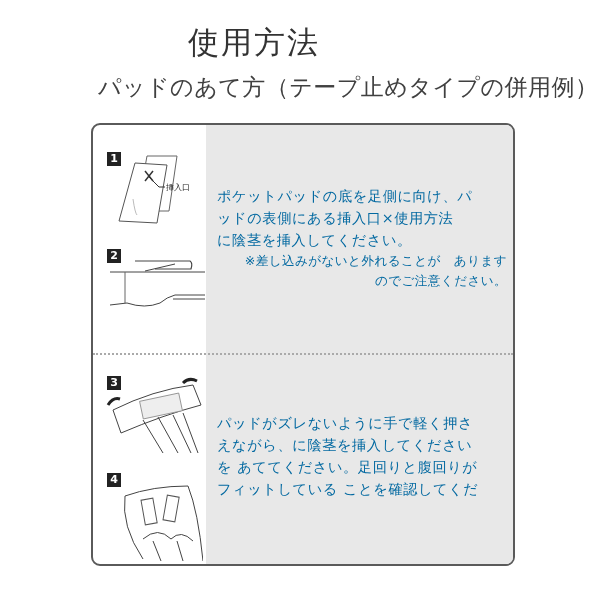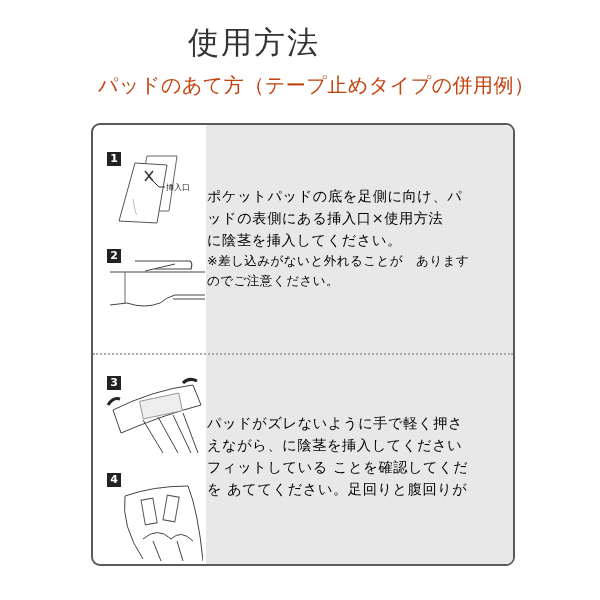--- a/index.html
+++ b/index.html
@@ -1,23 +1,23 @@
 <!DOCTYPE html>
 <html><head>
 <meta charset="utf-8">
 <style>
   html,body{margin:0;padding:0;background:#fff;}
   body{width:600px;height:600px;position:relative;overflow:hidden;font-family:"DejaVu Sans",sans-serif;color:#333;}
   .title{position:absolute;left:0;top:22px;width:508px;text-align:center;font-size:31px;letter-spacing:2px;color:#333;}
-  .subtitle{position:absolute;left:98px;top:72px;font-size:20px;color:#c2410c;letter-spacing:0.5px;white-space:nowrap;}
+  .subtitle{position:absolute;left:98px;top:72px;font-size:23px;color:#404040;letter-spacing:0.5px;white-space:nowrap;}
   .box{position:absolute;left:91px;top:123px;width:420px;height:439px;border:2.5px solid #5a5a5a;border-radius:9px;overflow:hidden;background:#fff;}
   .panel{position:absolute;left:113px;top:0;width:307px;height:100%;background:#e8e8e8;}
   .divider{position:absolute;left:0;top:228px;width:420px;height:0;border-top:2px dotted #aaa;}
-  .text{position:absolute;left:114px;font-size:14.2px;line-height:22px;color:#000000;width:290px;letter-spacing:0.6px;}
-  .text .note{font-size:12.6px;line-height:20px;letter-spacing:0.4px;}
+  .text{position:absolute;left:124px;font-size:14.2px;line-height:22px;color:#0369a1;width:290px;letter-spacing:0.6px;}
+  .text .note{font-size:12.6px;line-height:20px;letter-spacing:0.4px;text-align:right;}
   .t1{top:60px;}
   .t2{top:287px;}
   .num{position:absolute;width:14px;height:14px;background:#222;color:#fff;font-size:11px;font-weight:bold;line-height:14px;text-align:center;font-family:"DejaVu Sans",sans-serif;}
   .ill{position:absolute;}
 </style>
 </head>
 <body>
 
 <div class="title">使用方法</div>
 <div class="subtitle">パッドのあて方（テープ止めタイプの併用例）</div>
@@ -70,16 +70,16 @@
     <div>ポケットパッドの底を足側に向け、パ</div>
     <div>ッドの表側にある挿入口×使用方法</div>
     <div>に陰茎を挿入してください。</div>
     <div class="note">※差し込みがないと外れることが　あります</div>
     <div class="note">のでご注意ください。</div>
   </div>
 
   <div class="text t2">
     <div>パッドがズレないように手で軽く押さ</div>
     <div>えながら、に陰茎を挿入してください</div>
+    <div>を あててください。足回りと腹回りが</div>
     <div>フィットしている ことを確認してくだ</div>
-    <div>を あててください。足回りと腹回りが</div>
   </div>
 </div>
 
 </body></html>

